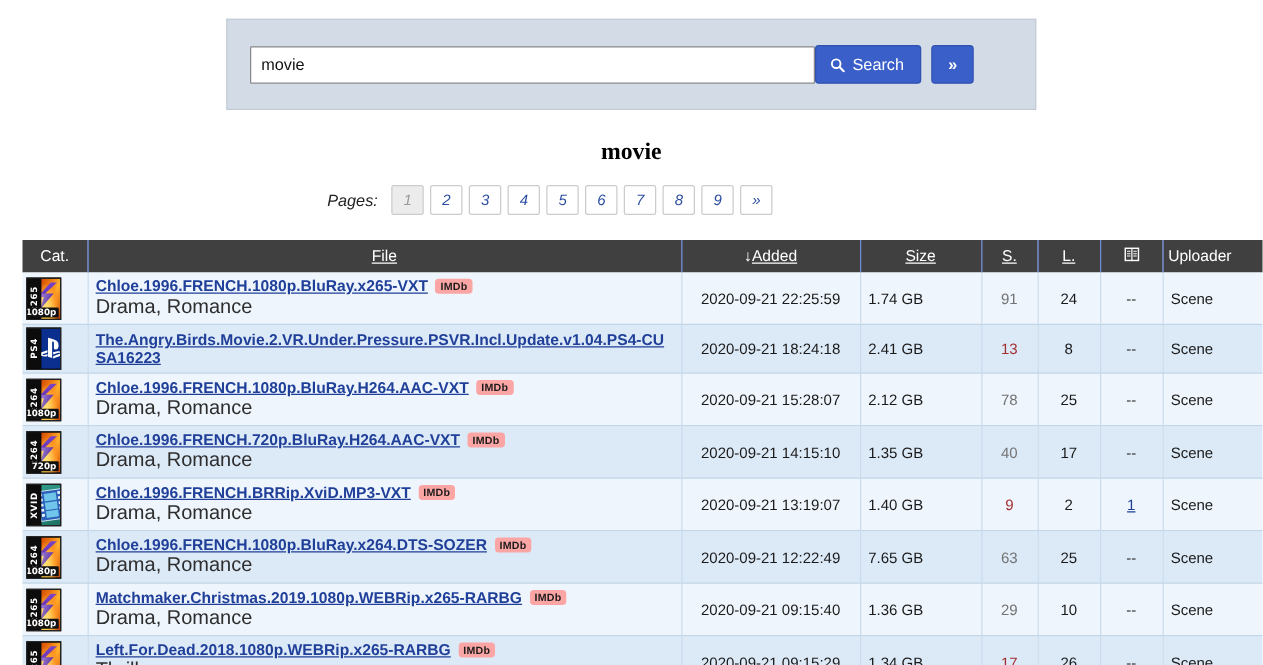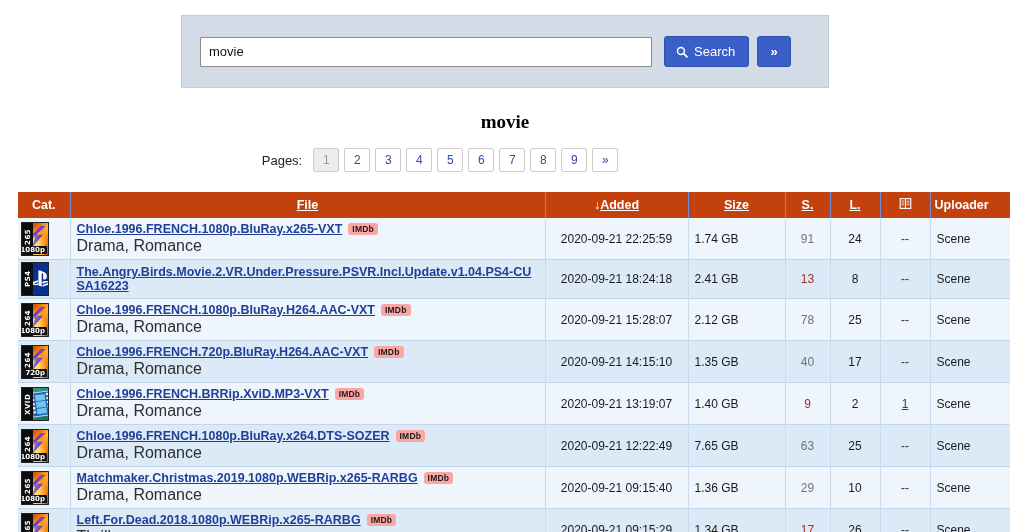--- a/index.html
+++ b/index.html
@@ -28,21 +28,20 @@
     border: 1px solid #8a8a8a;
     background: #ffffff;
     font-family: "Liberation Sans", sans-serif;
     font-size: 13px;
     color: #111;
     padding: 0 8px;
     outline: none;
     border-radius: 1px;
   }
   .btn-search {
-    margin-left: 12px;
     height: 31px;
     padding: 0 13px 0 11px;
     background: #3a5fc8;
     border: 1px solid #2f51b0;
     border-radius: 3px;
     color: #fff;
     font-size: 13px;
     font-family: "Liberation Sans", sans-serif;
     display: inline-flex;
     align-items: center;
@@ -82,20 +81,21 @@
   
   .pager {
     position: absolute;
     left: 0; top: 148px;
     width: 880px;
     display: flex;
     align-items: center;
     justify-content: center;
     gap: 5px;
     font-size: 12px;
+    font-style: italic;
   }
   .pager-label { color: #222; font-size: 13px; margin-right: 6px; }
   .pg {
     min-width: 26px; height: 24px;
     border: 1px solid #ccc;
     background: #fff;
     color: #2b4ea0;
     display: inline-flex;
     align-items: center;
     justify-content: center;
@@ -116,24 +116,24 @@
     left: 18px; top: 192px;
     width: 972px;
   }
   table.results {
     width: 972px;
     border-collapse: collapse;
     table-layout: fixed;
     font-size: 12px;
   }
   table.results thead th {
-    background: #c2410c;
+    background: #404040;
     color: #ffffff;
     font-size: 12.5px;
-    font-weight: bold;
+    font-weight: normal;
     height: 26px;
     padding: 0 4px;
     border-right: 1px solid #6f8cd8;
     vertical-align: middle;
   }
   table.results thead th:last-child { border-right: none; }
   table.results thead th a {
     color: #ffffff;
     text-decoration: underline;
   }

